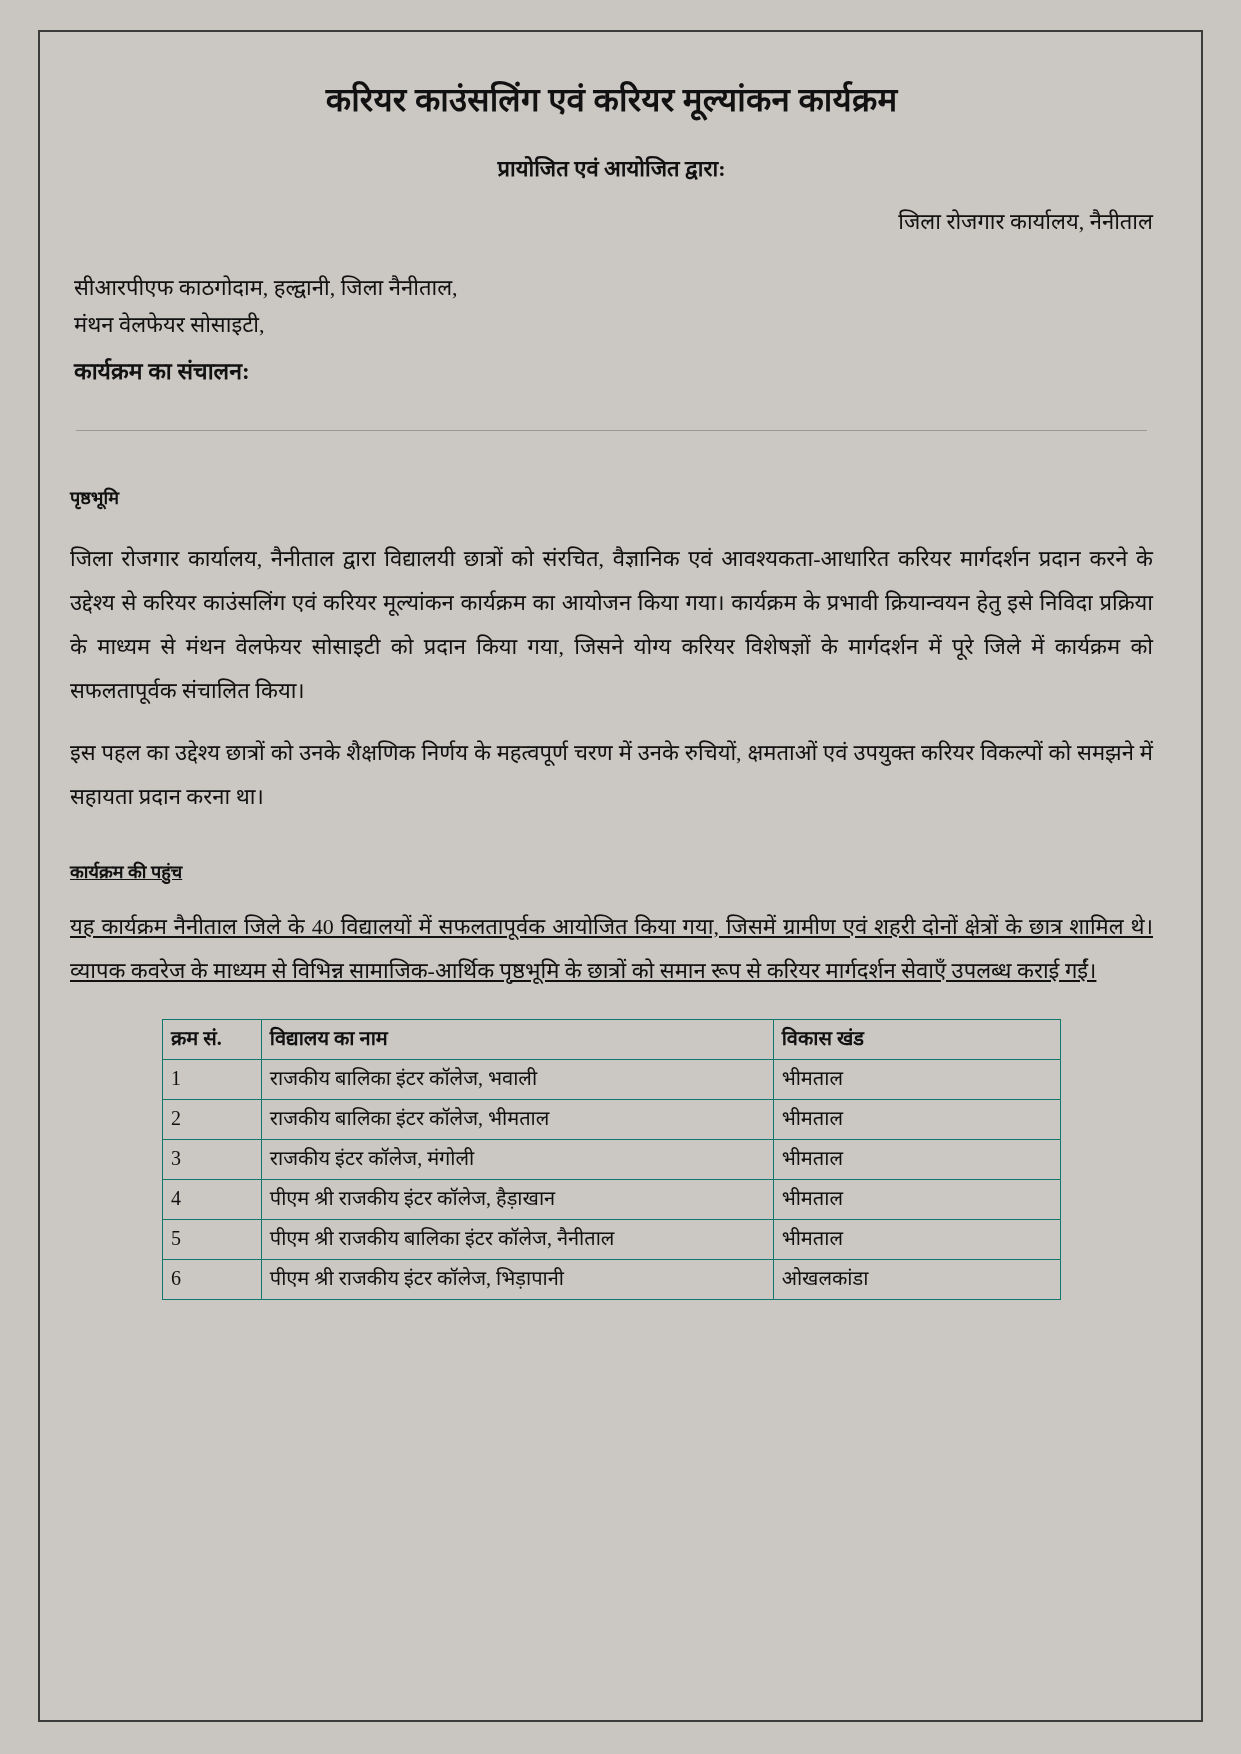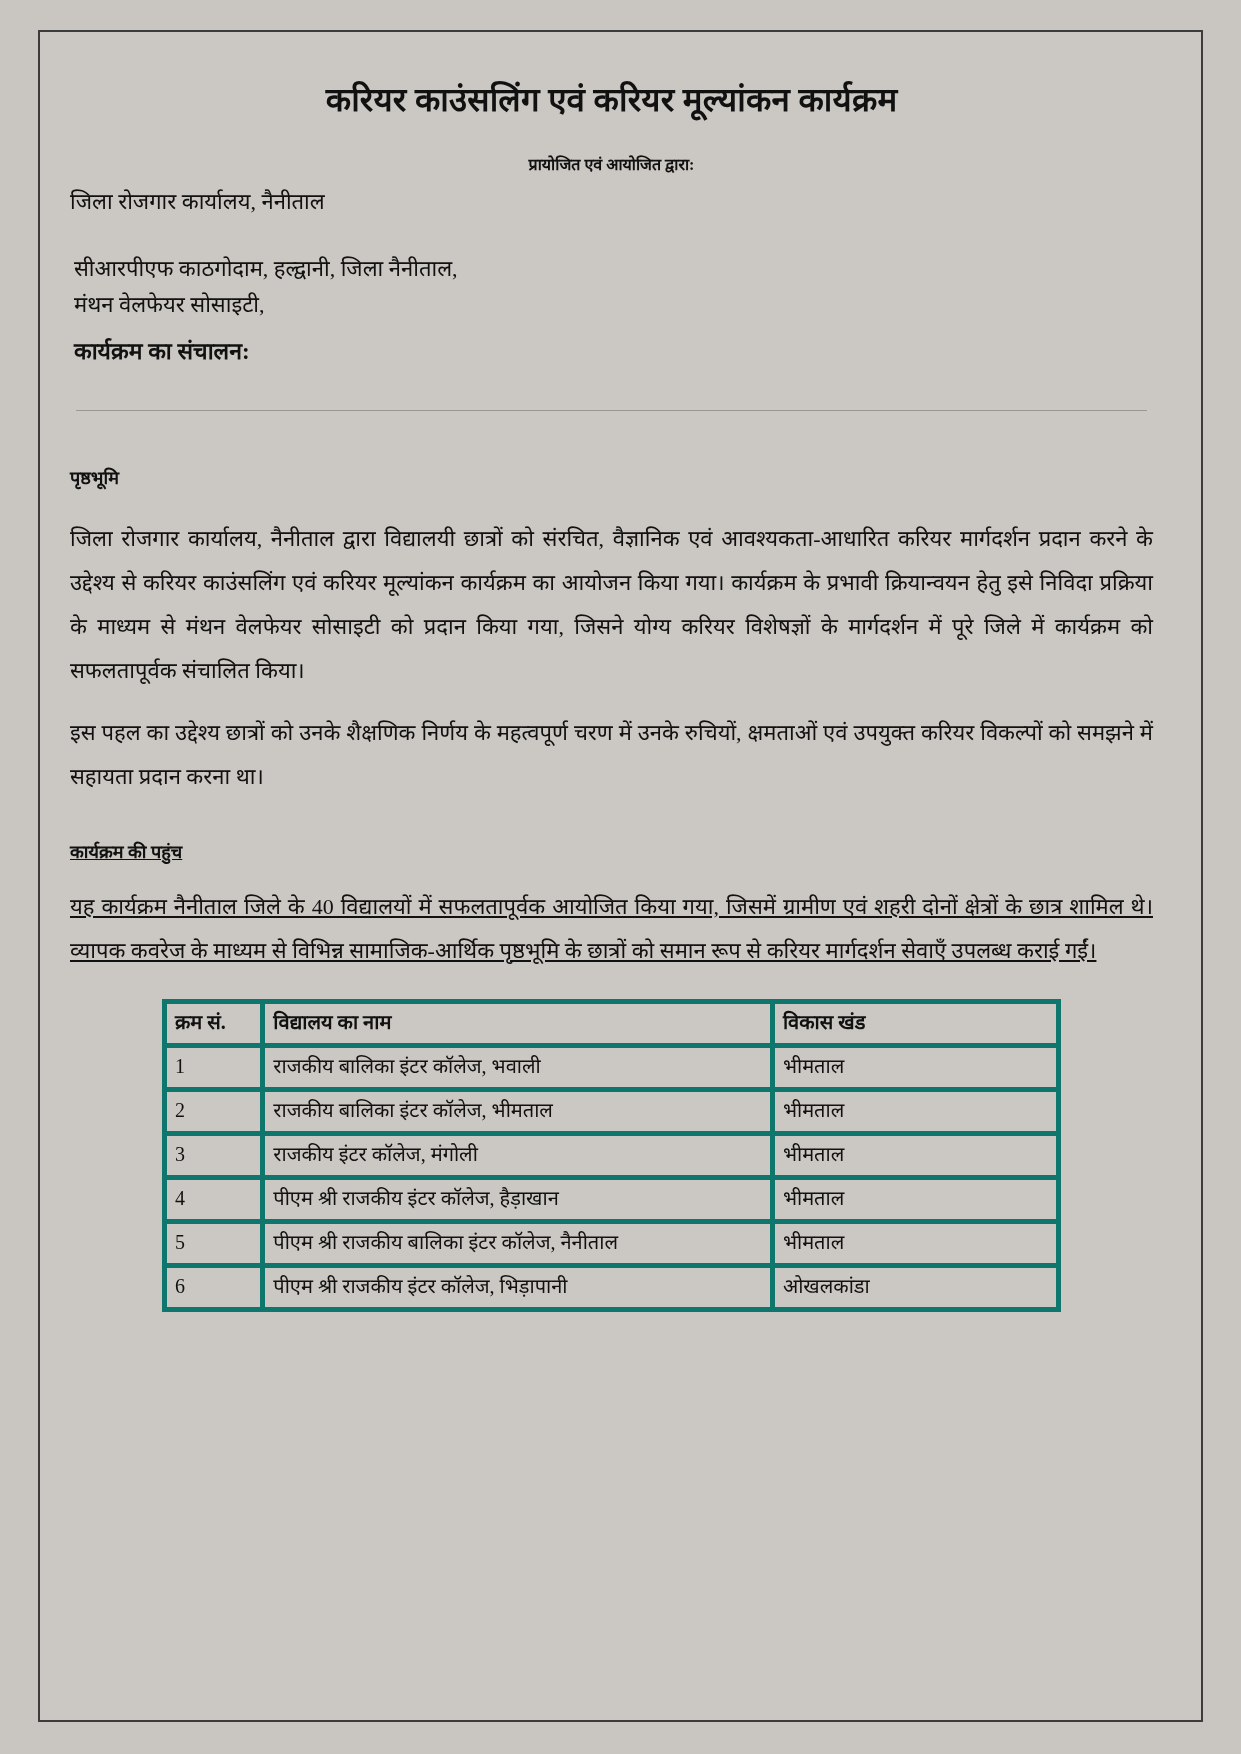--- a/index.html
+++ b/index.html
@@ -38,30 +38,30 @@
   .doc-title {
     text-align: center;
     font-size: 33px;
     font-weight: bold;
     letter-spacing: 0.2px;
     margin: 22px 0 0 0;
     line-height: 1.25;
   }
   .sponsor-label {
     text-align: center;
-    font-size: 16px;
+    font-size: 22px;
     font-weight: bold;
     margin-top: 34px;
     line-height: 1.3;
     font-family: Liberation Serif, serif;
   }
   .sponsor-name {
-    text-align: left;
-    font-size: 22px;
-    margin-top: 12px;
+    text-align: right;
+    font-size: 22px;
+    margin-top: 24px;
     line-height: 1.3;
   }
 
   
   .info-block {
     margin-top: 34px;
     padding-left: 4px;
   }
   .info-head {
     font-size: 23px;
@@ -107,21 +107,21 @@
     margin-top: 26px;
     padding-left: 92px;
     padding-right: 92px;
   }
   table.schools {
     border-collapse: collapse;
     width: 100%;
     table-layout: fixed;
   }
   table.schools td, table.schools th {
-    border: 5px solid #0f766e;
+    border: 1px solid #0f766e;
     font-size: 20px;
     padding: 5px 8px 7px 8px;
     text-align: left;
     vertical-align: middle;
     line-height: 1.35;
     font-weight: normal;
     height: 37px;
   }
   table.schools th {
     font-weight: bold;

